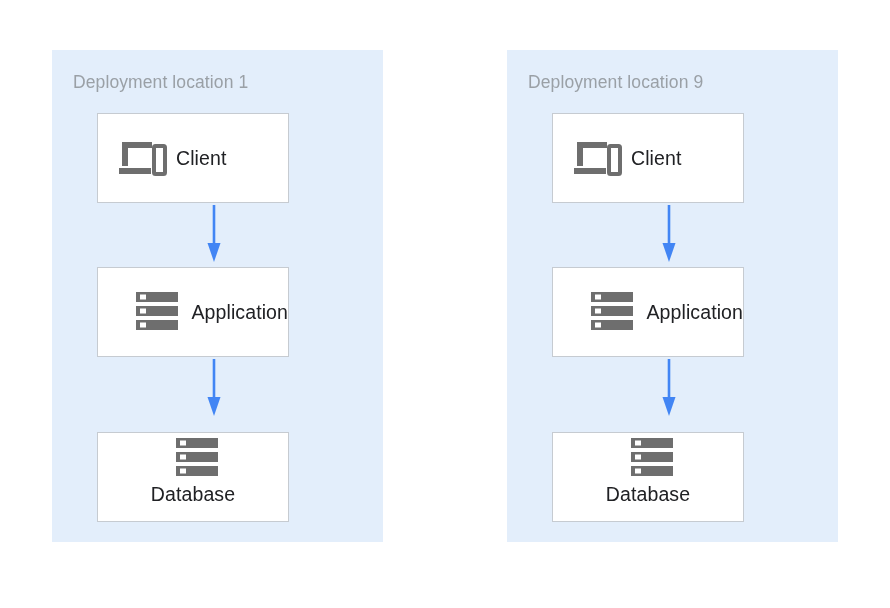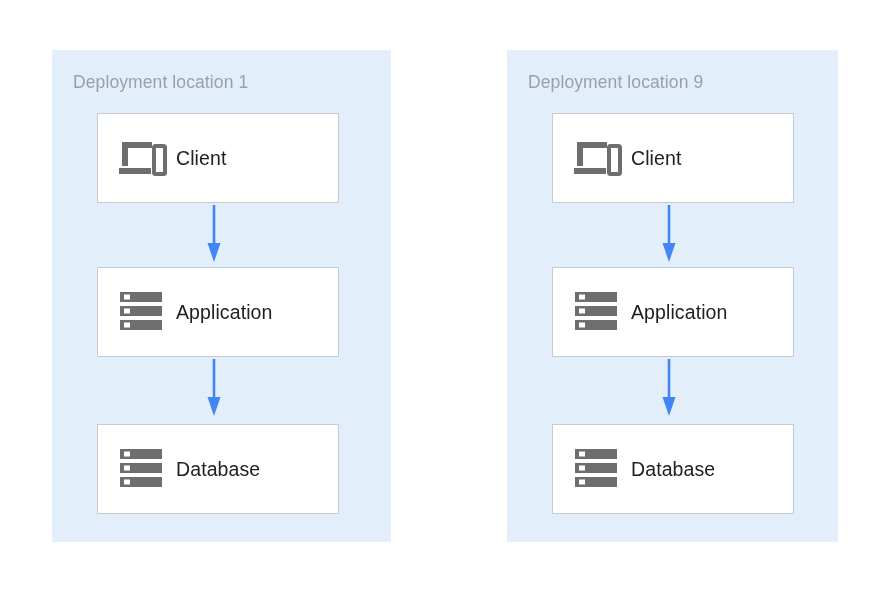--- a/index.html
+++ b/index.html
@@ -25,48 +25,48 @@
   }
 
   
   .panel {
     position: absolute;
     background: #E3EEFB;
     top: 50px;
     width: 331px;
     height: 492px;
   }
-  #panel-1 { left: 52px; padding-left: 8px; }
+  #panel-1 { left: 52px; }
   #panel-2 { left: 507px; }
 
   .panel-title {
     position: absolute;
     left: 21px;
     top: 22px;
     font-size: 17.5px;
     color: #9AA0A6;
     letter-spacing: 0.1px;
     white-space: nowrap;
   }
 
   
   .node {
     position: absolute;
     left: 45px;
-    width: 242px;
+    width: 192px;
     height: 90px;
     background: #ffffff;
     border: 1px solid #C6CBD1;
     box-sizing: border-box;
     display: flex;
     align-items: center;
   }
   .node-client      { top: 63px; }
-  .node-application { top: 217px; }
-  .node-database    { top: 374px; }
+  .node-application { top: 217px; justify-content: flex-end; }
+  .node-database    { top: 382px; flex-direction: column; }
 
   .node-icon {
     width: 56px;
     height: 50px;
     margin-left: 16px;
     margin-right: 6px;
     flex: 0 0 auto;
     display: flex;
     align-items: center;
     justify-content: center;

